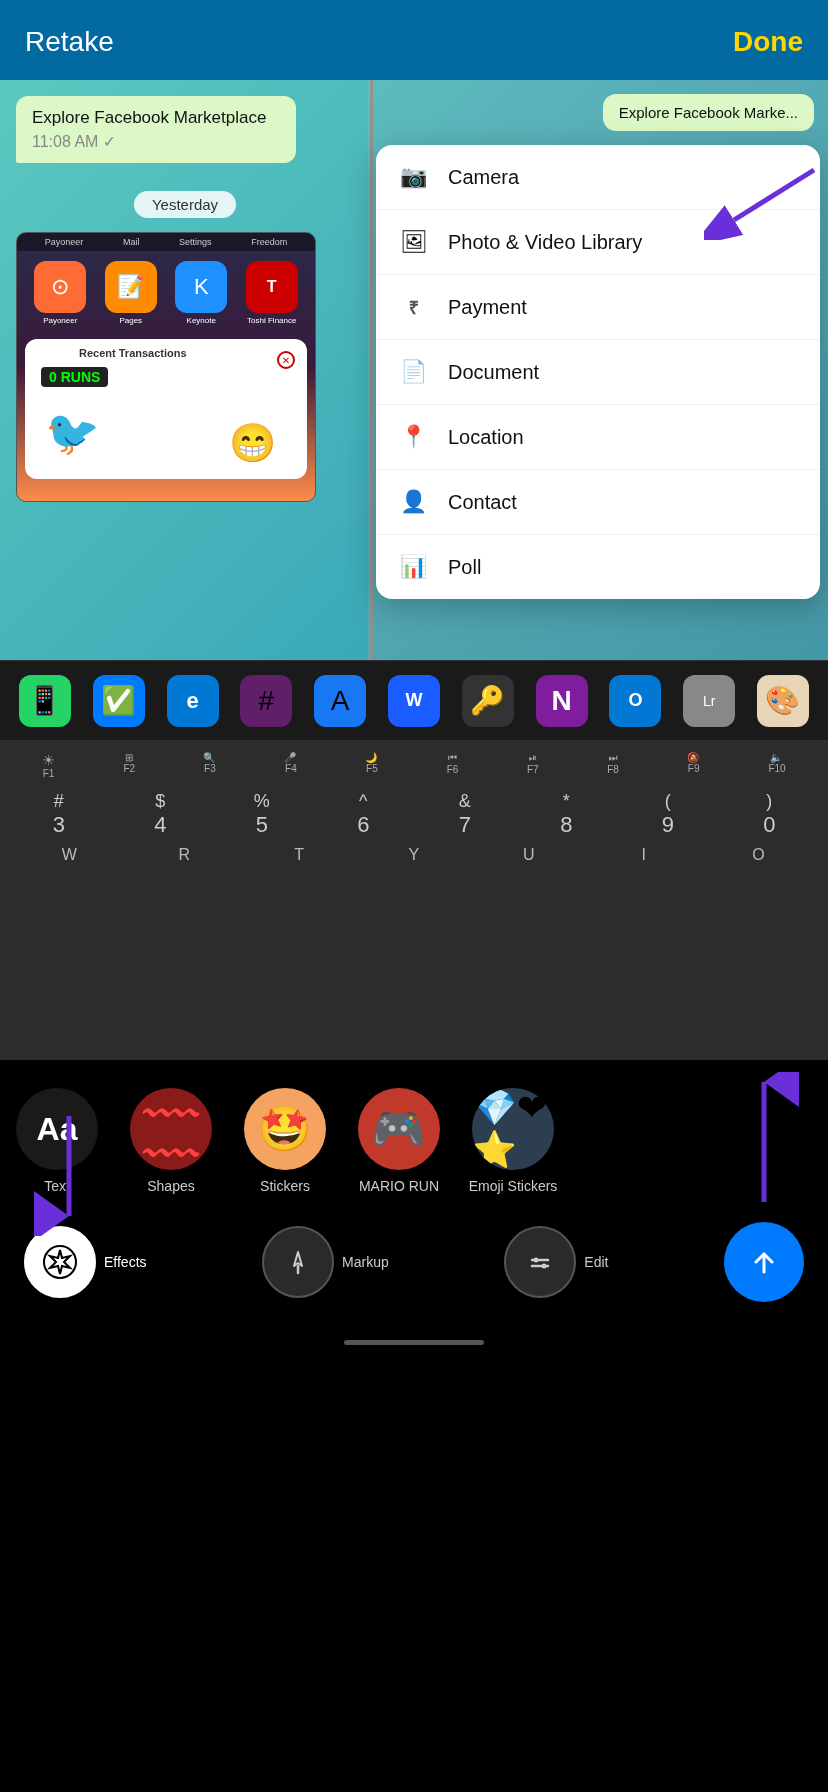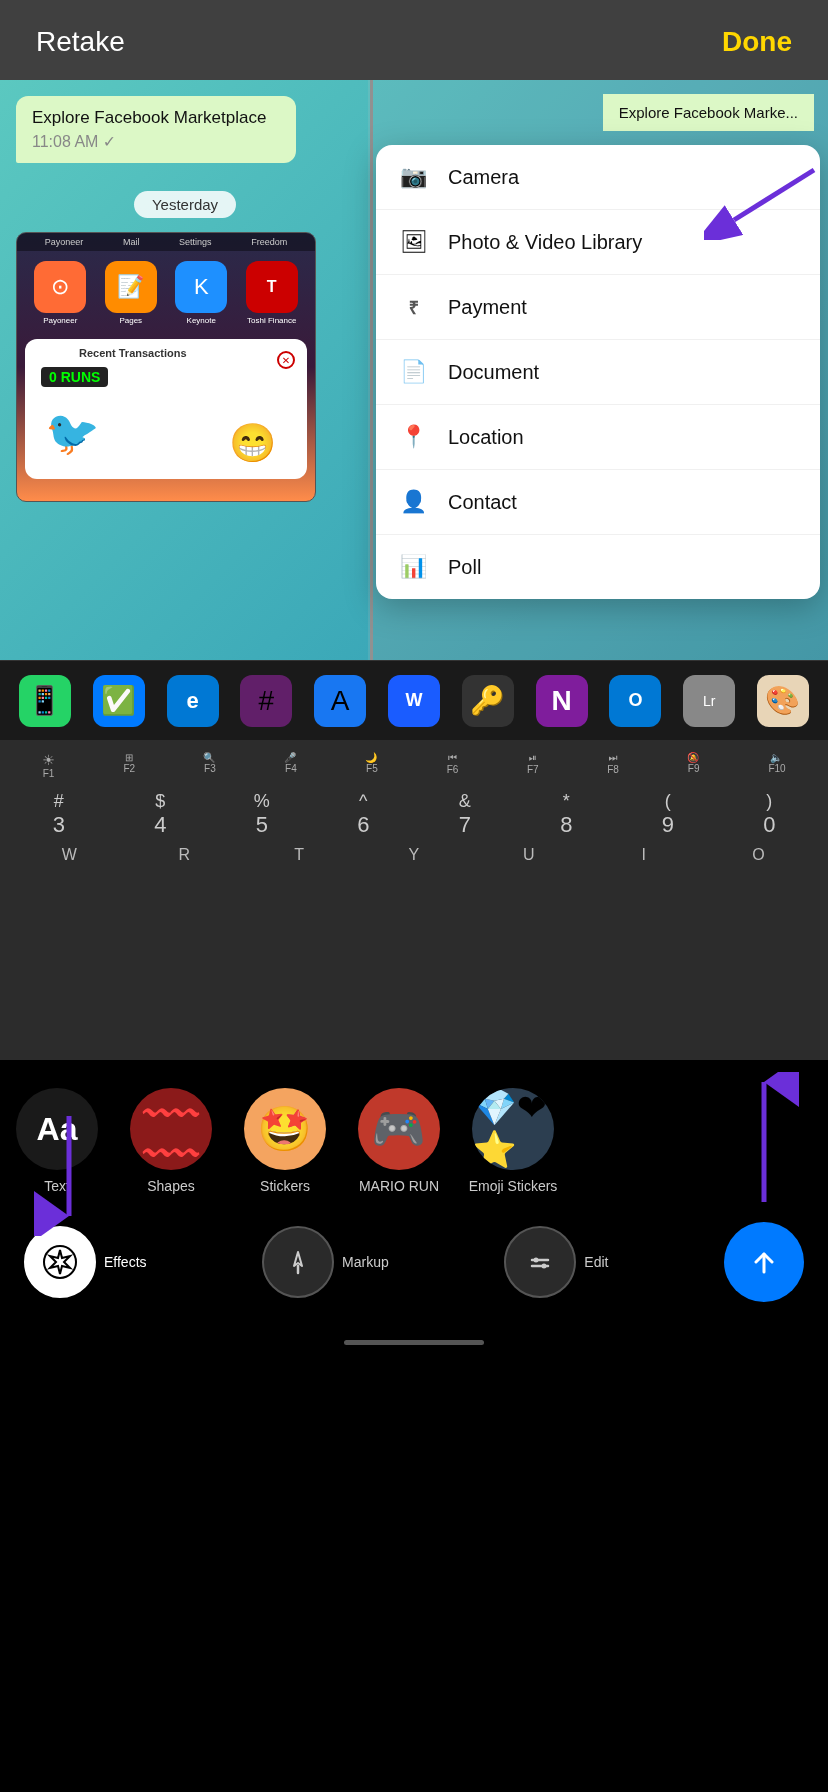--- a/index.html
+++ b/index.html
@@ -10,22 +10,22 @@
       background: #000;
       font-family: -apple-system, 'Helvetica Neue', sans-serif;
       overflow-x: hidden;
     }
 
     
     .top-bar {
       display: flex;
       justify-content: space-between;
       align-items: center;
-      padding: 18px 36px 14px;
-      background: #404040;
+      padding: 18px 25px 14px;
+      background: #0369a1;
       height: 80px;
     }
     .top-bar .retake {
       color: #fff;
       font-size: 28px;
       font-weight: 400;
     }
     .top-bar .done {
       color: #FFD700;
       font-size: 28px;
@@ -162,21 +162,21 @@
       position: absolute;
       right: 0;
       top: 0;
       width: 460px;
       height: 100%;
       background: rgba(200,200,200,0.15);
     }
 
     .chat-bubble-right {
       background: #dcf8c6;
-      border-radius: 0;
+      border-radius: 13px;
       padding: 10px 16px;
       margin: 14px 14px 0 auto;
       max-width: 240px;
       width: fit-content;
     }
     .chat-bubble-right .bubble-text {
       font-size: 15px;
       color: #111;
     }
 

